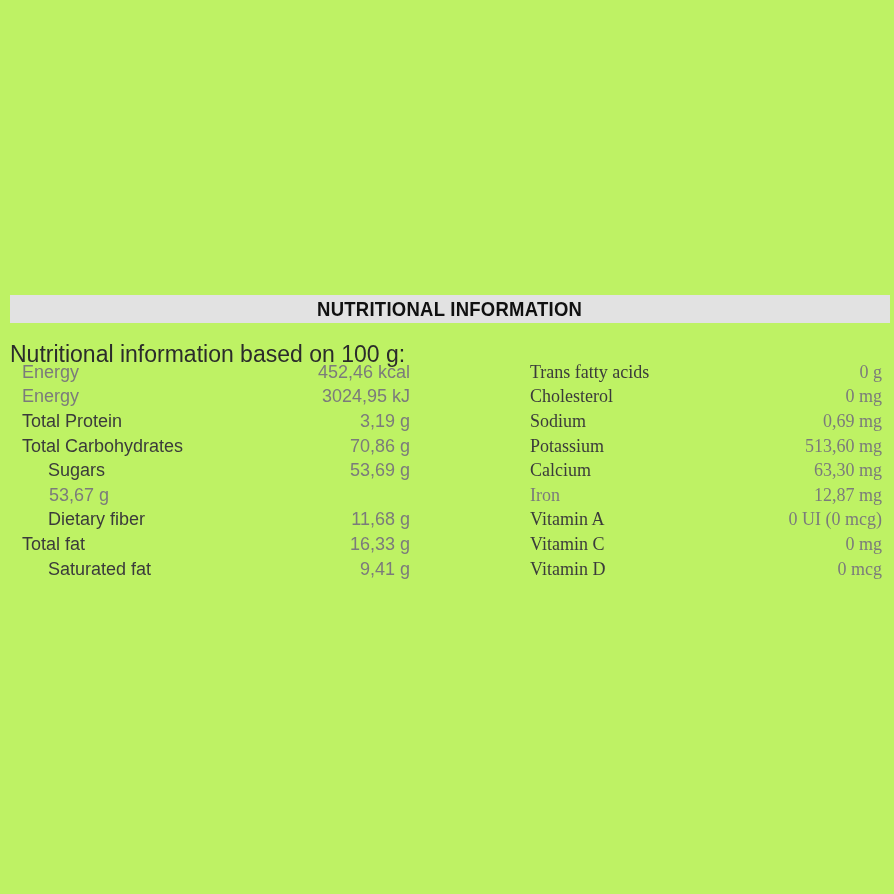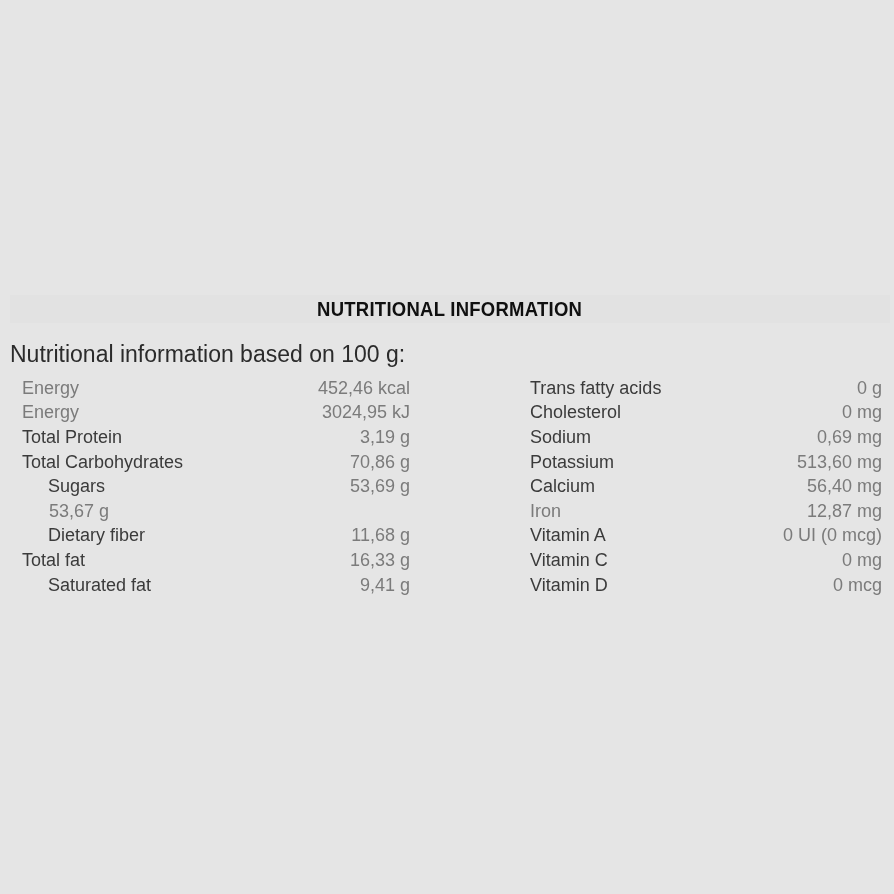--- a/index.html
+++ b/index.html
@@ -1,21 +1,21 @@
 <!DOCTYPE html>
 <html><head>
 <meta charset="utf-8">
 <style>
   * { box-sizing: border-box; }
   html, body { margin: 0; padding: 0; background: #ffffff; }
   .page {
     position: relative;
     width: 894px;
     height: 894px;
-    background: #e5e5e5;
+    background: #bef264;
     font-family: "Liberation Sans", sans-serif;
     overflow: hidden;
   }
   .title-bar {
     position: absolute;
     left: 10px;
     top: 295px;
     width: 880px;
     height: 28px;
     background: #e2e2e2;
@@ -34,26 +34,26 @@
   .subtitle {
     position: absolute;
     left: 10px;
     top: 341px;
     font-size: 23px;
     color: #2b2b2b;
     white-space: nowrap;
   }
   .col {
     position: absolute;
-    top: 376px;
+    top: 360px;
     display: flex;
     flex-direction: column;
   }
   .col-left  { left: 22px;  width: 388px; }
-  .col-right { left: 530px; width: 352px; }
+  .col-right { left: 530px; width: 352px; font-family: Liberation Serif, serif; }
   .row {
     display: flex;
     justify-content: space-between;
     align-items: center;
     height: 24.6px;
     font-size: 18px;
     white-space: nowrap;
   }
   .label { color: #3b3b3b; }
   .value { color: #7b7b7b; text-align: right; margin-left: 27px; }
@@ -121,21 +121,21 @@
     <div class="row">
       <span class="label">Sodium</span>
       <span class="value">0,69 mg</span>
     </div>
     <div class="row">
       <span class="label">Potassium</span>
       <span class="value">513,60 mg</span>
     </div>
     <div class="row">
       <span class="label">Calcium</span>
-      <span class="value">56,40 mg</span>
+      <span class="value">63,30 mg</span>
     </div>
     <div class="row muted">
       <span class="label">Iron</span>
       <span class="value">12,87 mg</span>
     </div>
     <div class="row">
       <span class="label">Vitamin A</span>
       <span class="value">0 UI (0 mcg)</span>
     </div>
     <div class="row">

